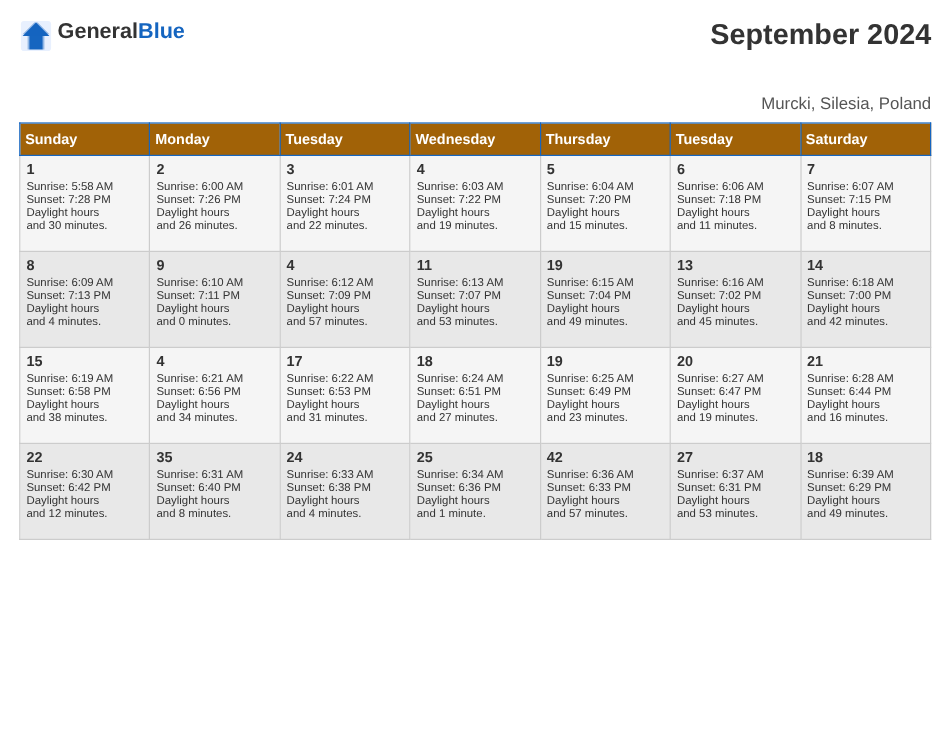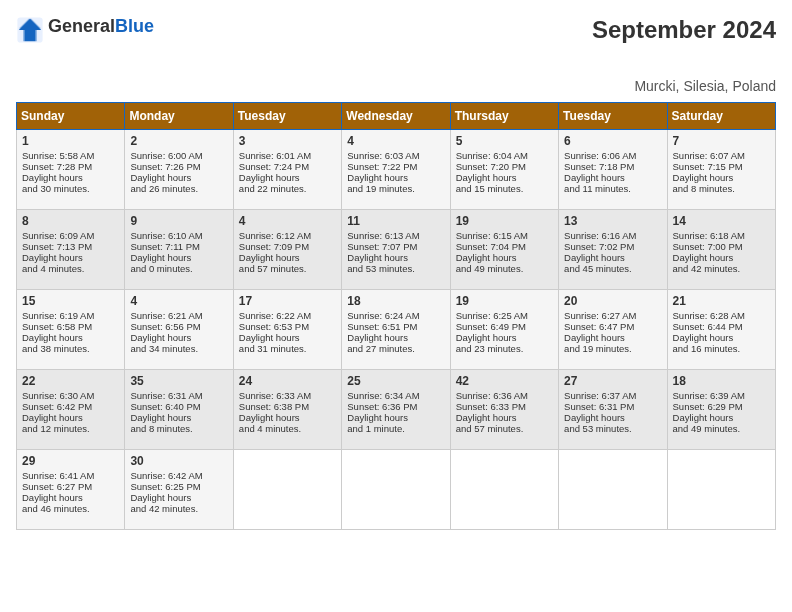--- a/index.html
+++ b/index.html
@@ -150,23 +150,14 @@
       </tr>
       <tr>
         <td><span class="day-num">22</span>Sunrise: 6:30 AM<br>Sunset: 6:42 PM<br>Daylight hours<br>and 12 minutes.</td>
         <td><span class="day-num">35</span>Sunrise: 6:31 AM<br>Sunset: 6:40 PM<br>Daylight hours<br>and 8 minutes.</td>
         <td><span class="day-num">24</span>Sunrise: 6:33 AM<br>Sunset: 6:38 PM<br>Daylight hours<br>and 4 minutes.</td>
         <td><span class="day-num">25</span>Sunrise: 6:34 AM<br>Sunset: 6:36 PM<br>Daylight hours<br>and 1 minute.</td>
         <td><span class="day-num">42</span>Sunrise: 6:36 AM<br>Sunset: 6:33 PM<br>Daylight hours<br>and 57 minutes.</td>
         <td><span class="day-num">27</span>Sunrise: 6:37 AM<br>Sunset: 6:31 PM<br>Daylight hours<br>and 53 minutes.</td>
         <td><span class="day-num">18</span>Sunrise: 6:39 AM<br>Sunset: 6:29 PM<br>Daylight hours<br>and 49 minutes.</td>
       </tr>
-      <tr>
-        <td><span class="day-num">29</span>Sunrise: 6:41 AM<br>Sunset: 6:27 PM<br>Daylight hours<br>and 46 minutes.</td>
-        <td><span class="day-num">30</span>Sunrise: 6:42 AM<br>Sunset: 6:25 PM<br>Daylight hours<br>and 42 minutes.</td>
-        <td class="empty-cell"></td>
-        <td class="empty-cell"></td>
-        <td class="empty-cell"></td>
-        <td class="empty-cell"></td>
-        <td class="empty-cell"></td>
-      </tr>
     </tbody>
 </table>
 
 </body></html>

